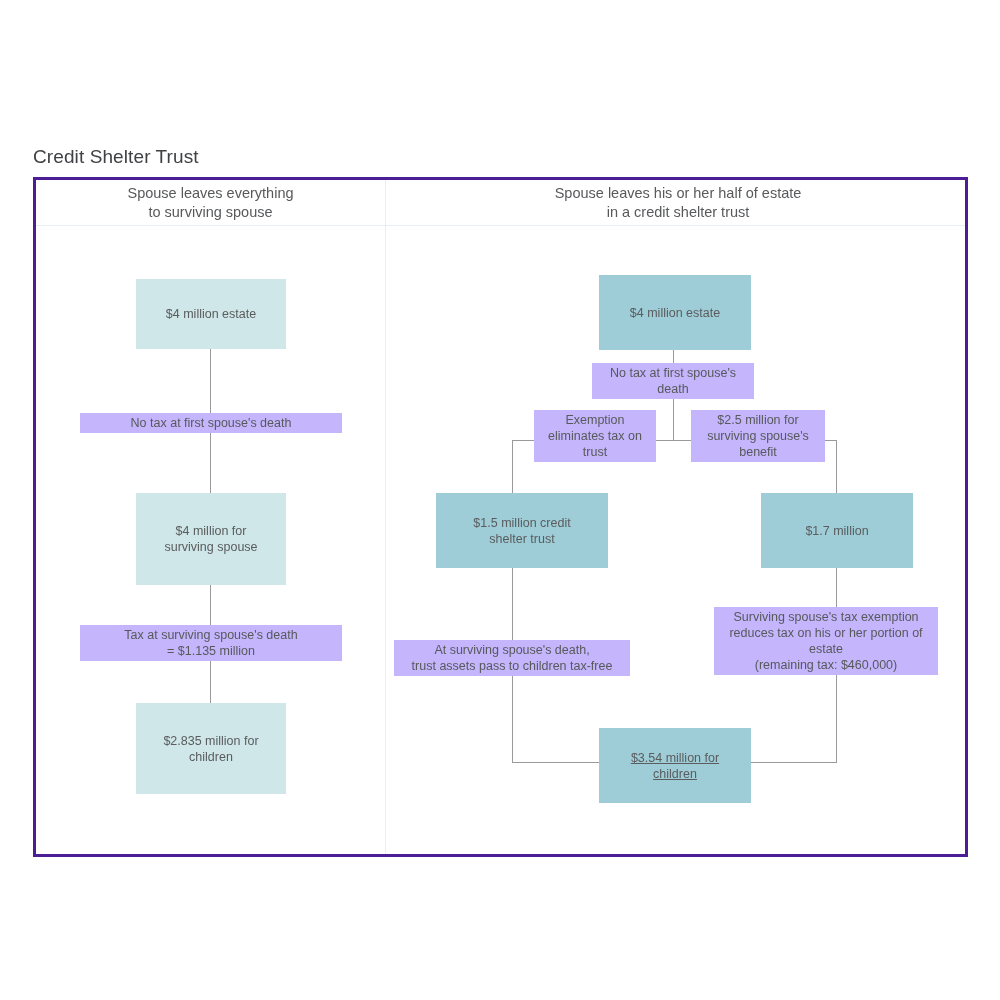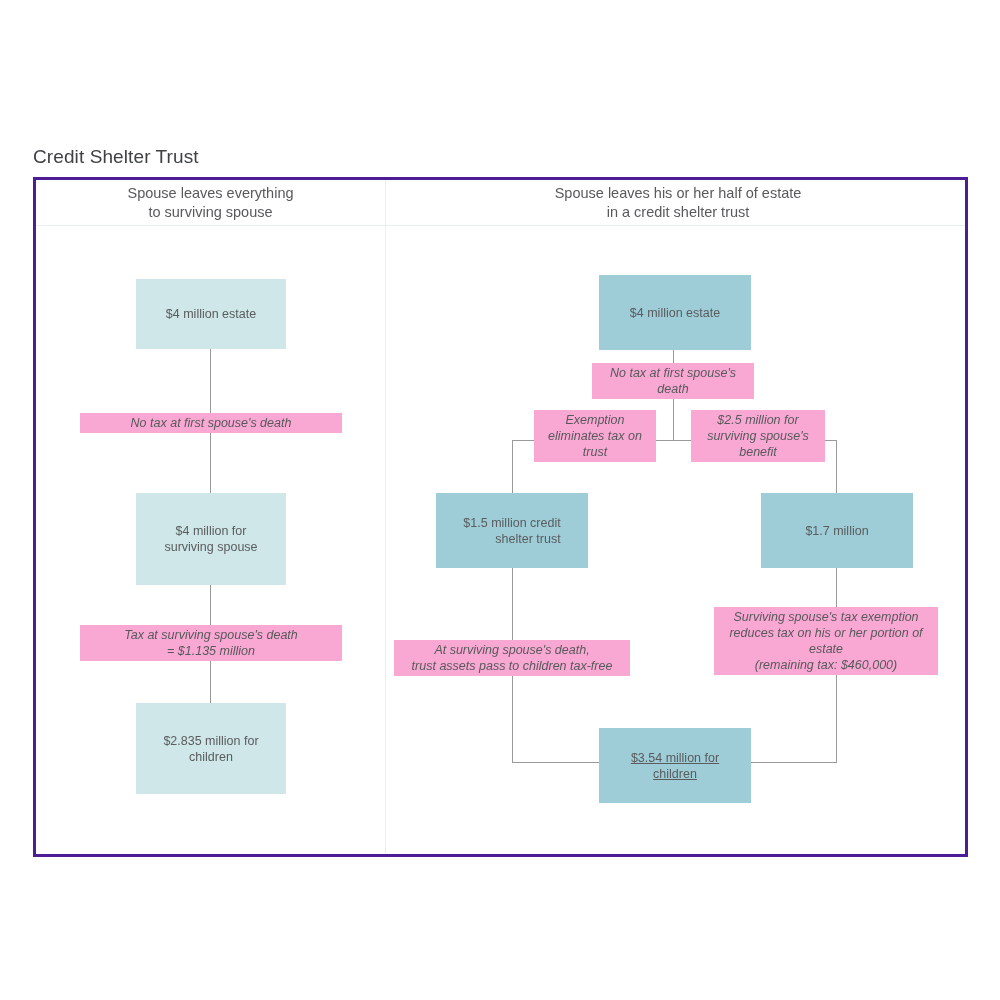--- a/index.html
+++ b/index.html
@@ -90,24 +90,23 @@
     height: 1px;
     background: #9a9a9a;
   }
   
   .edge-label {
     position: absolute;
     text-align: center;
     font-size: 12.5px;
     line-height: 16px;
     color: #58595b;
-    background: #f9a8d4;
+    background: #c4b5fd;
     padding: 2px 4px;
     box-sizing: border-box;
-    font-style: italic;
   }
 </style>
 </head>
 <body>
 
 <div id="stage">
 
   <div id="diagram-title">Credit Shelter Trust</div>
 
   <div id="frame">
@@ -142,21 +141,21 @@
 
     <div class="vline" style="left:476px; top:388px; height:194px;"></div>
 
     <div class="vline" style="left:800px; top:388px; height:194px;"></div>
 
     <div class="hline" style="left:476px; top:582px; width:88px;"></div>
     <div class="hline" style="left:715px; top:582px; width:86px;"></div>
 
     <div class="node dark" style="left:563px; top:95px; width:152px; height:75px;">$4 million estate</div>
 
-    <div class="node dark" style="left:400px; top:313px; width:152px; height:75px;text-align:right;">$1.5 million credit<br>shelter trust</div>
+    <div class="node dark" style="left:400px; top:313px; width:172px; height:75px;">$1.5 million credit<br>shelter trust</div>
 
     <div class="node dark" style="left:725px; top:313px; width:152px; height:75px;">$1.7 million</div>
 
     <div class="node dark" style="left:563px; top:548px; width:152px; height:75px;text-decoration:underline;">$3.54 million for<br>children</div>
 
     <div class="edge-label" style="left:556px; top:183px; width:162px;">No tax at first spouse's<br>death</div>
 
     <div class="edge-label" style="left:498px; top:230px; width:122px;">Exemption<br>eliminates tax on<br>trust</div>
 
     <div class="edge-label" style="left:655px; top:230px; width:134px;">$2.5 million for<br>surviving spouse's<br>benefit</div>

